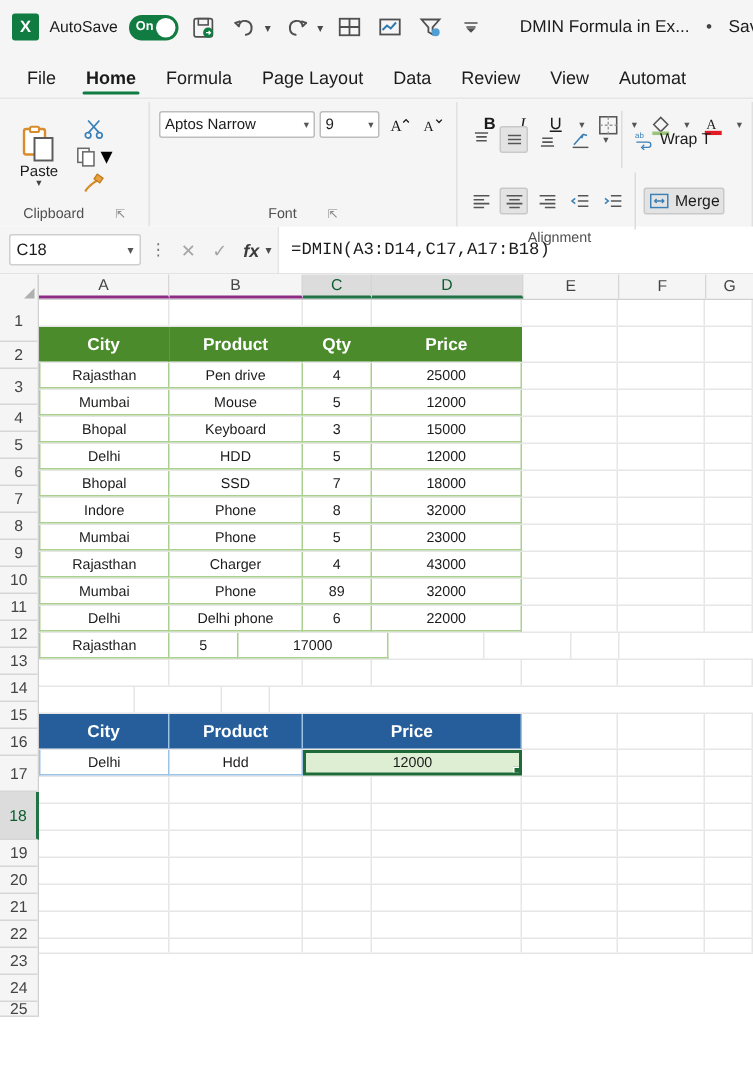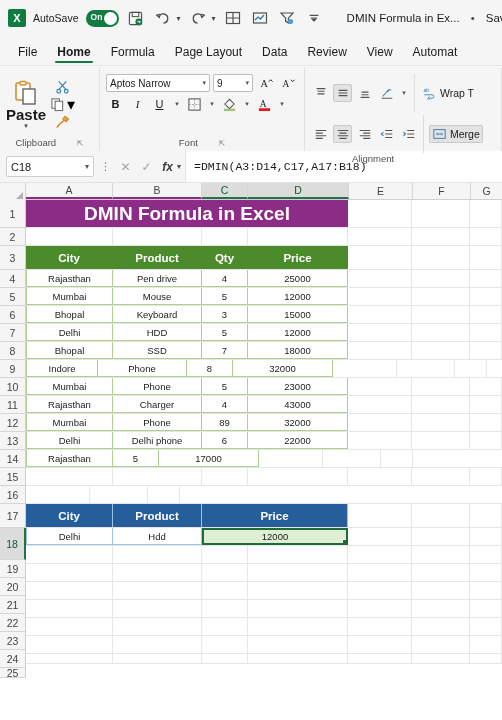--- a/index.html
+++ b/index.html
@@ -98,27 +98,27 @@
     font-size: 9.5px; color: #505050; text-align: center; padding-bottom: 1px;
   }
   .rgroup-label .launcher { font-size: 8px; color: #888; margin-left: 18px; }
   .rgroup-body { display: flex; align-items: center; gap: 4px; flex: 1; }
 
   
   .paste-btn {
     display: flex; flex-direction: column; align-items: center;
     width: 40px; color: #1b1b1b;
   }
-  .paste-btn .lbl { font-size: 15px; margin-top: 0px; font-weight: bold; }
+  .paste-btn .lbl { font-size: 10px; margin-top: 0px; }
   .paste-btn .dn { font-size: 7px; color: #444; line-height: 6px; }
   .clip-mini { display: flex; flex-direction: column; gap: 1px; align-items: center; }
   .mini-row { display: flex; align-items: center; gap: 2px; }
 
   
-  .fontgrp { display: flex; flex-direction: column; gap: 3px; }
+  .fontgrp { display: flex; flex-direction: row; gap: 20px; }
   .frow { display: flex; align-items: center; gap: 3px; }
   .combo {
     height: 18px; border: 1px solid #bdbdbd; background: #fff;
     display: flex; align-items: center; justify-content: space-between;
     font-size: 10px; color: #1b1b1b; padding: 0 3px; border-radius: 2px;
   }
   .combo .cv { white-space: nowrap; overflow: hidden; }
   .combo .cc { font-size: 7px; color: #555; margin-left: 3px; }
   .fbtn {
     width: 19px; height: 18px;
@@ -561,26 +561,20 @@
       <div class="rh" style="height:18px">20</div>
       <div class="rh" style="height:18px">21</div>
       <div class="rh" style="height:18px">22</div>
       <div class="rh" style="height:18px">23</div>
       <div class="rh" style="height:18px">24</div>
       <div class="rh" style="height:10px;overflow:hidden">25</div>
     </div>
 
     <div class="cells">
 
-      <div class="grow" style="height:28px">
-        <div class="cell title-cell" style="width:322px">DMIN Formula in Excel</div>
-        <div class="cell" style="width:64px"></div>
-        <div class="cell" style="width:58px"></div>
-        <div class="cell" style="width:32px"></div>
-      </div>
 
       <div class="grow" style="height:18px">
         <div class="cell" style="width:87px"></div>
         <div class="cell" style="width:89px"></div>
         <div class="cell" style="width:46px"></div>
         <div class="cell" style="width:100px"></div>
         <div class="cell" style="width:64px"></div>
         <div class="cell" style="width:58px"></div>
         <div class="cell" style="width:32px"></div>
       </div>
@@ -634,21 +628,21 @@
       <div class="grow" style="height:18px">
         <div class="cell dt-cell dt-left" style="width:87px">Bhopal</div>
         <div class="cell dt-cell" style="width:89px">SSD</div>
         <div class="cell dt-cell" style="width:46px">7</div>
         <div class="cell dt-cell" style="width:100px">18000</div>
         <div class="cell" style="width:64px"></div>
         <div class="cell" style="width:58px"></div>
         <div class="cell" style="width:32px"></div>
       </div>
       <div class="grow" style="height:18px">
-        <div class="cell dt-cell dt-left" style="width:72px">Indore</div>
+        <div class="cell dt-cell dt-left" style="width:87px">Indore</div>
         <div class="cell dt-cell" style="width:89px">Phone</div>
         <div class="cell dt-cell" style="width:46px">8</div>
         <div class="cell dt-cell" style="width:100px">32000</div>
         <div class="cell" style="width:64px"></div>
         <div class="cell" style="width:58px"></div>
         <div class="cell" style="width:32px"></div>
       </div>
       <div class="grow" style="height:18px">
         <div class="cell dt-cell dt-left" style="width:87px">Mumbai</div>
         <div class="cell dt-cell" style="width:89px">Phone</div>

